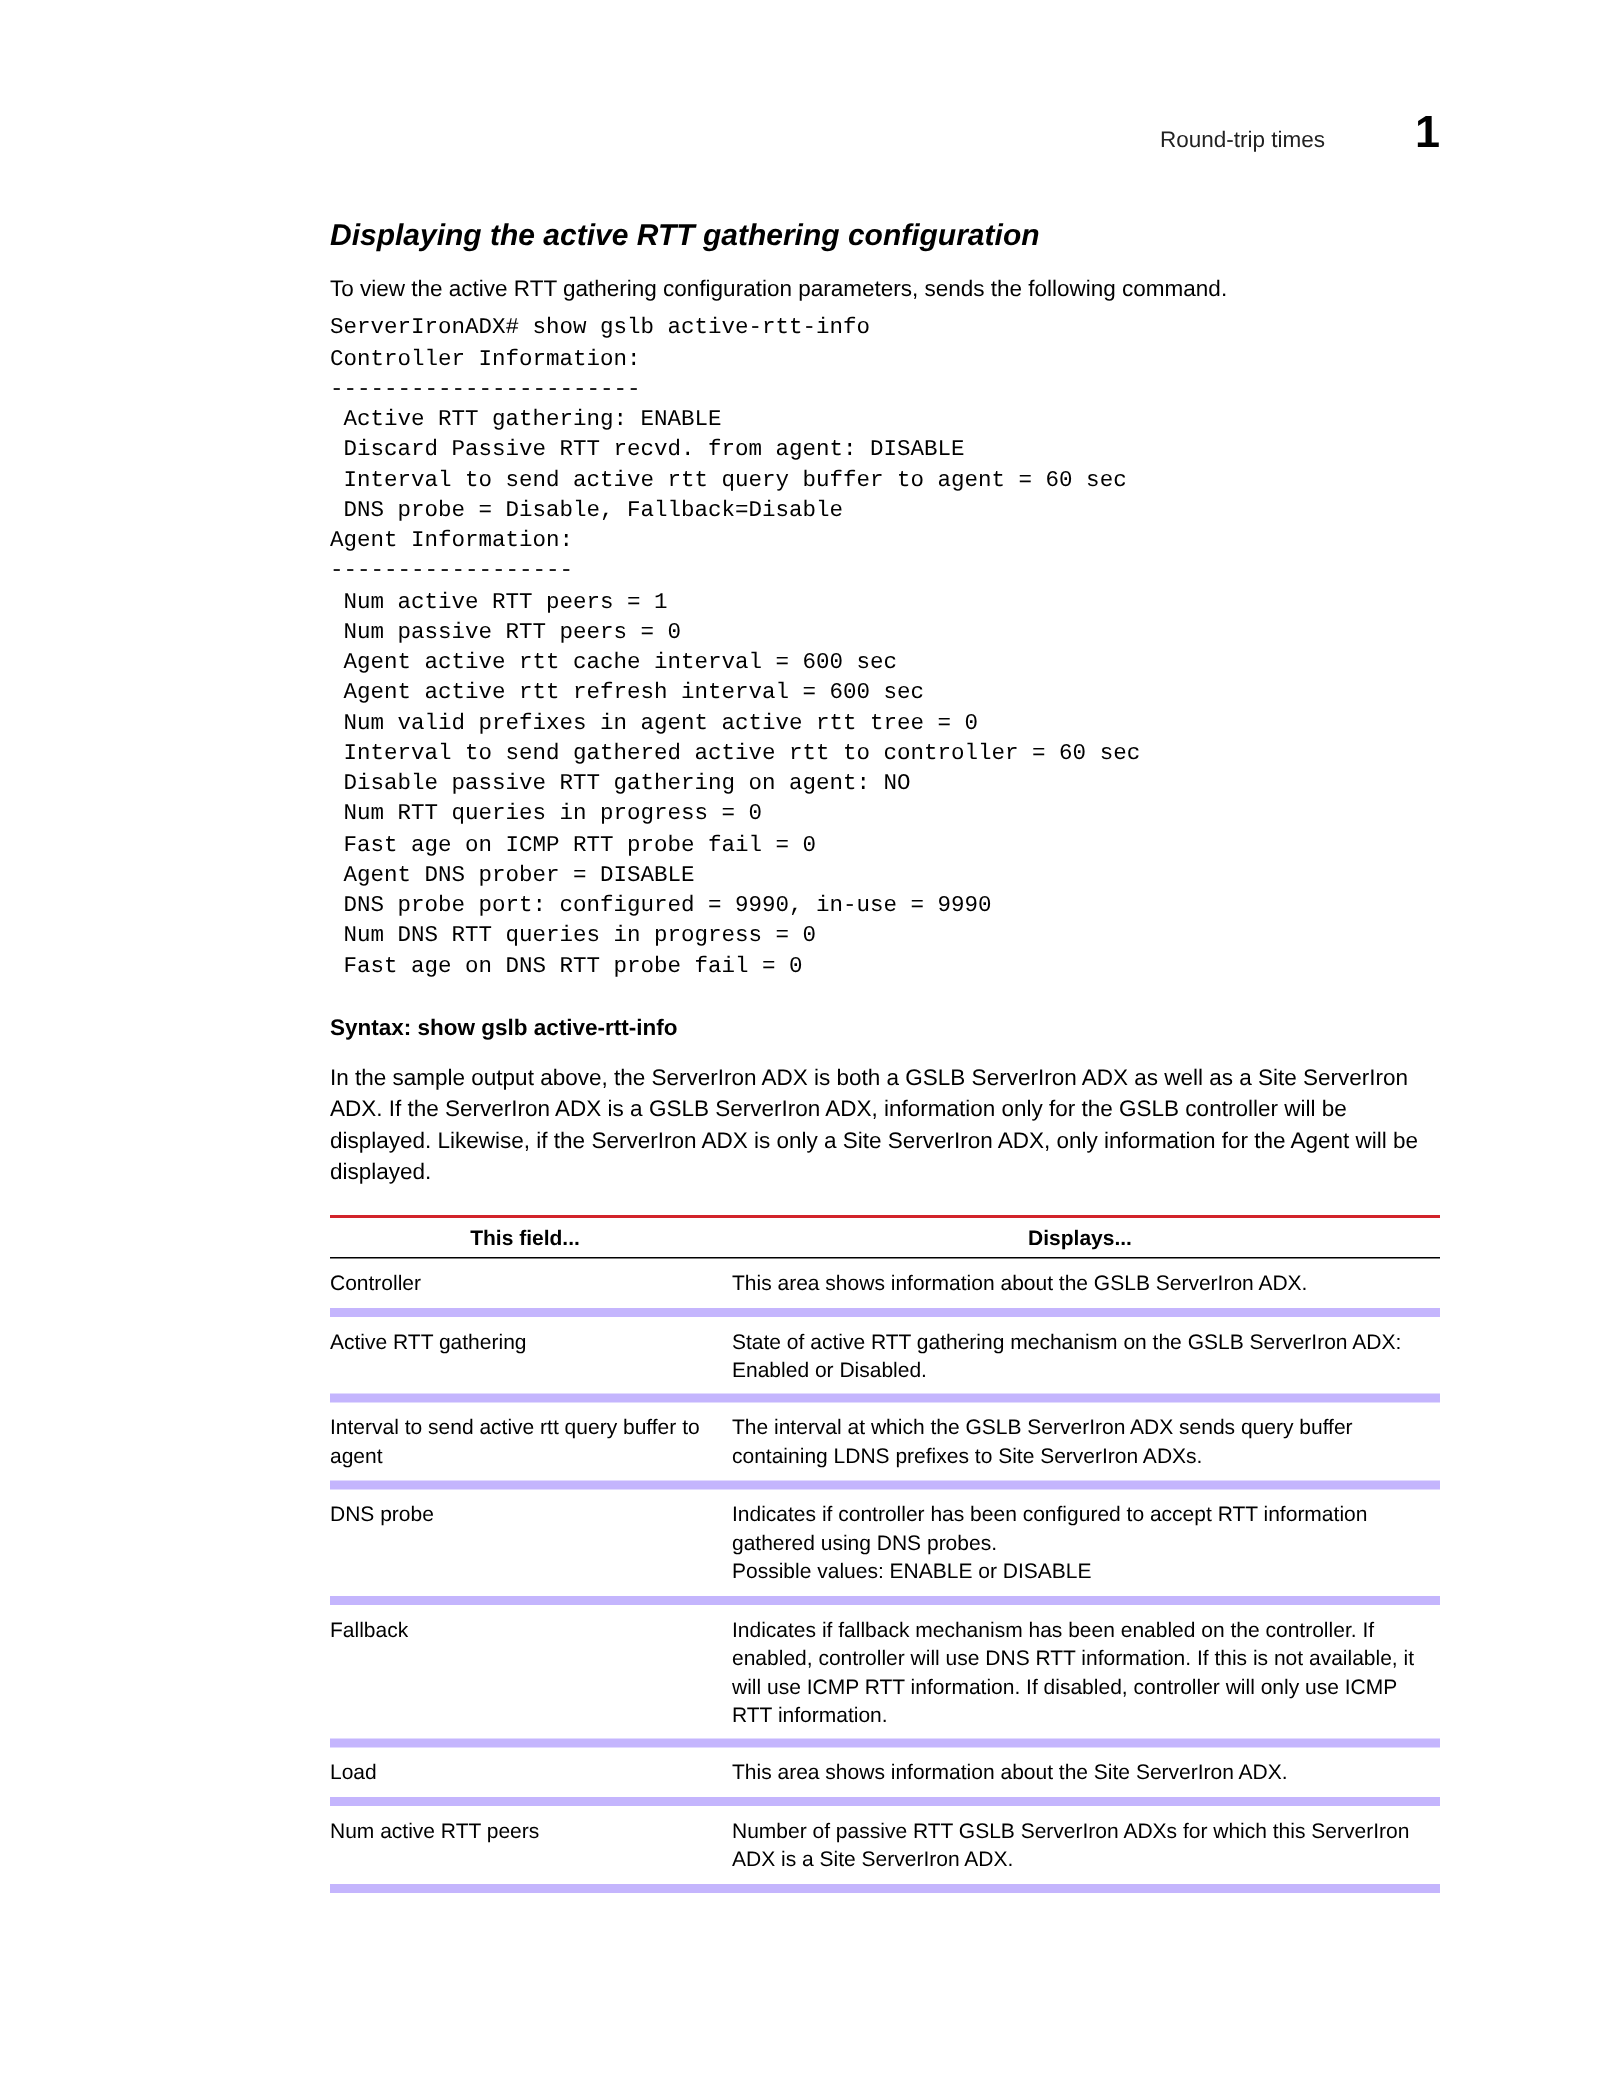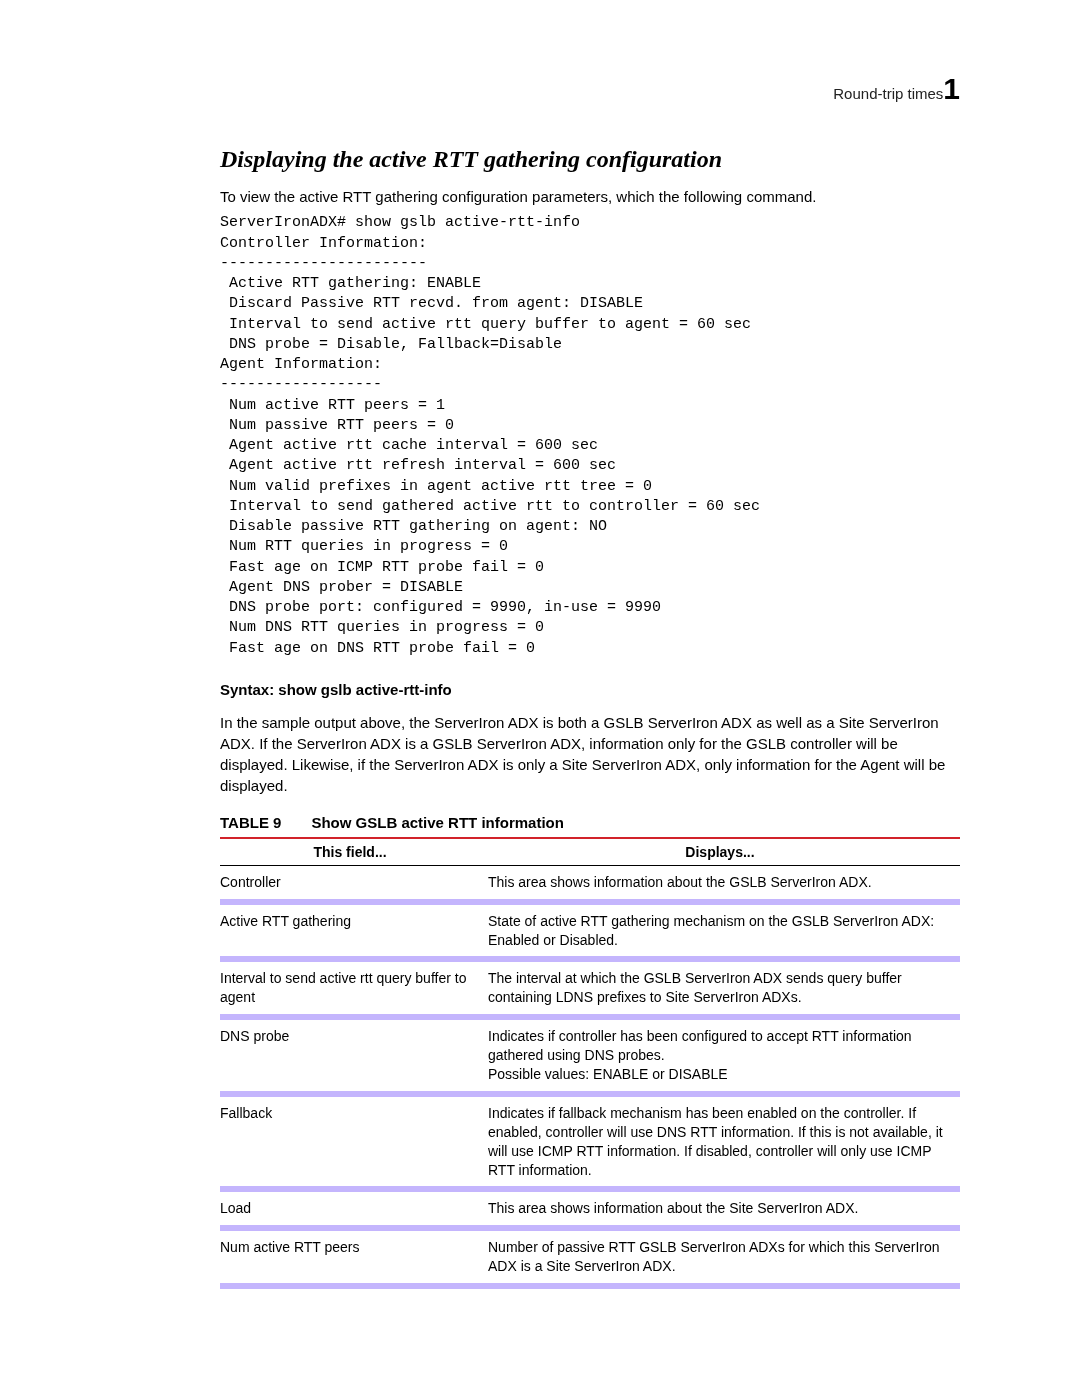--- a/index.html
+++ b/index.html
@@ -11,36 +11,37 @@
     width: 1080px;
   }
   .page {
     padding: 72px 120px 60px 220px;
     box-sizing: border-box;
   }
   .header-row {
     display: flex;
     justify-content: flex-end;
     align-items: baseline;
+    gap: 60px;
     margin-bottom: 40px;
   }
   .header-label {
     font-size: 15px;
     color: #222;
   }
   .header-number {
     font-size: 30px;
     font-weight: bold;
   }
   h2.section-title {
     font-style: italic;
-    font-size: 24px;
+    font-size: 20px;
     font-weight: bold;
     margin: 24px 0 14px 0;
-    font-family: Liberation Serif, serif;
+    font-family: Liberation Sans, sans-serif;
   }
   .intro {
     font-size: 15px;
     margin-bottom: 6px;
     line-height: 1.35;
   }
   pre.code {
     font-family: "Courier New", Courier, monospace;
     font-size: 15px;
     line-height: 1.35;
@@ -112,21 +113,21 @@
 
 <div class="page">
 
   <div class="header-row">
     <span class="header-label">Round-trip times</span>
     <span class="header-number">1</span>
   </div>
 
   <h2 class="section-title">Displaying the active RTT gathering configuration</h2>
 
-  <div class="intro">To view the active RTT gathering configuration parameters, which the following command.</div>
+  <div class="intro">To view the active RTT gathering configuration parameters, sends the following command.</div>
 
   <pre class="code">ServerIronADX# show gslb active-rtt-info
 Controller Information:
 -----------------------
  Active RTT gathering: ENABLE
  Discard Passive RTT recvd. from agent: DISABLE
  Interval to send active rtt query buffer to agent = 60 sec
  DNS probe = Disable, Fallback=Disable
 Agent Information:
 ------------------
@@ -145,24 +146,20 @@
  Fast age on DNS RTT probe fail = 0</pre>
 
   <div class="syntax-line">
     <span class="sw">Syntax:</span>
     <span> </span>
     <span class="sw">show gslb active-rtt-info</span>
   </div>
 
   <div class="explain">In the sample output above, the ServerIron ADX is both a GSLB ServerIron ADX as well as a Site ServerIron ADX. If the ServerIron ADX is a GSLB ServerIron ADX, information only for the GSLB controller will be displayed. Likewise, if the ServerIron ADX is only a Site ServerIron ADX, only information for the Agent will be displayed.</div>
 
-  <div class="table-head-row">
-    <span class="table-label">TABLE 9</span>
-    <span class="table-title">Show GSLB active RTT information</span>
-  </div>
 
   <table class="info">
     <thead>
       <tr>
         <th>This field...</th>
         <th>Displays...</th>
       </tr>
     </thead>
     <tbody>
         <tr>

